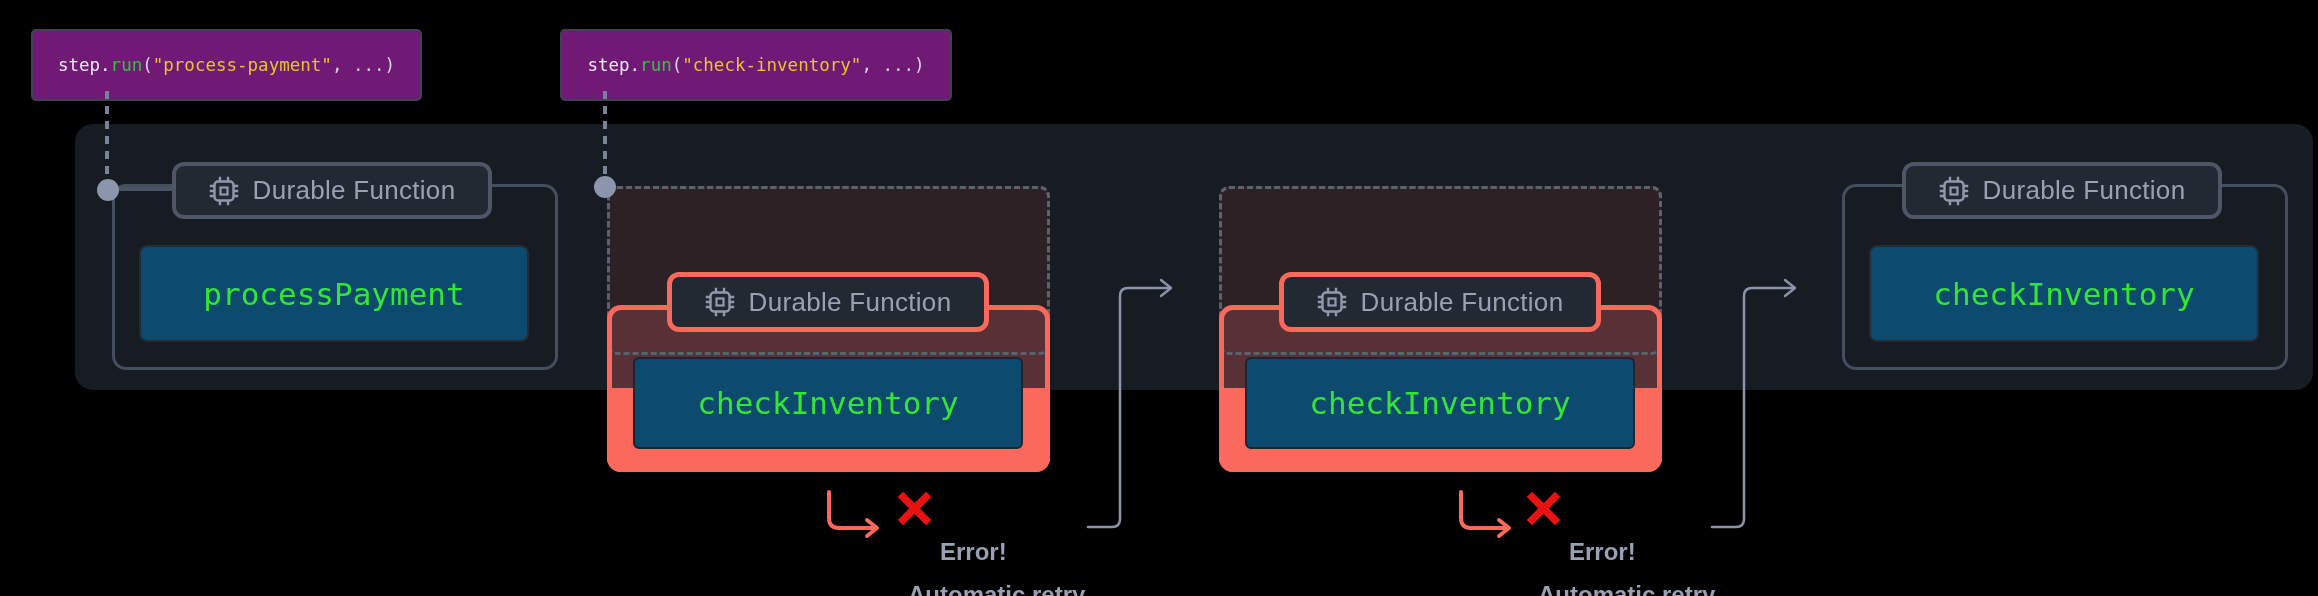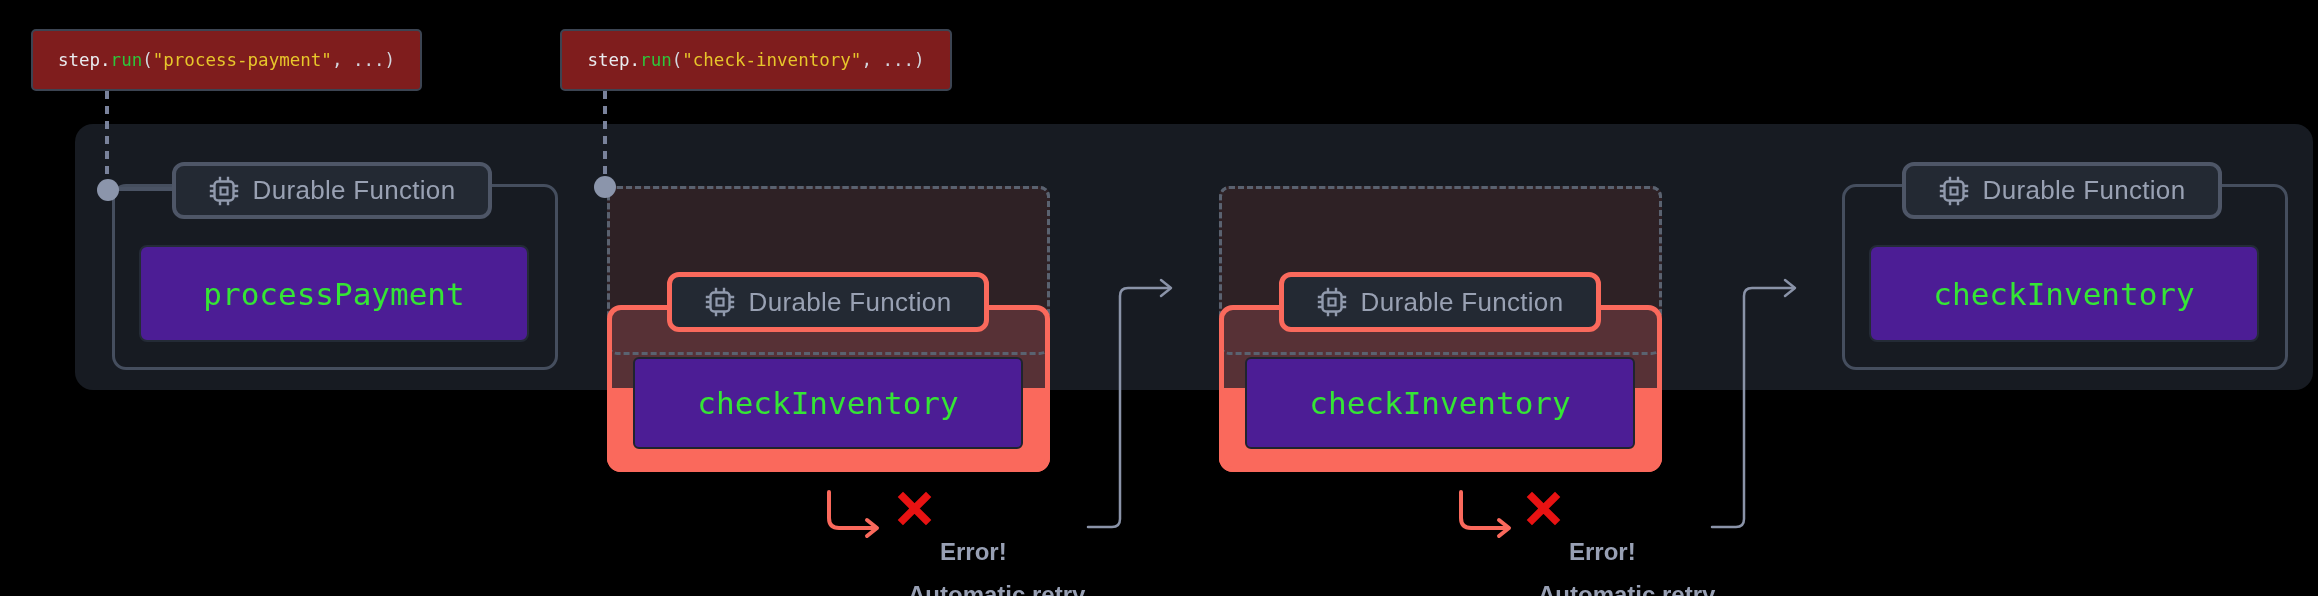--- a/index.html
+++ b/index.html
@@ -2,41 +2,41 @@
 <html><head>
 <meta charset="utf-8">
 <style>
   * { margin:0; padding:0; box-sizing:border-box; }
   body { background:#000; font-family:"Liberation Sans", sans-serif; }
   #stage { position:relative; width:2318px; height:596px; background:#000; overflow:hidden; }
 
   .container { position:absolute; left:75px; top:124px; width:2238px; height:266px;
                background:#171b22; border-radius:18px; }
 
-  .code-box { position:absolute; top:29px; height:62px; background:#7f1d1d;
+  .code-box { position:absolute; top:29px; height:72px; background:#701a75;
               border:2px solid #3c4452; border-radius:5px;
               display:flex; align-items:center; justify-content:center;
               font-family:"DejaVu Sans Mono", monospace; font-size:17.5px; white-space:pre; }
 
   .vdash { position:absolute; width:3.5px;
            background:repeating-linear-gradient(180deg, #79829b 0 8px, transparent 8px 15px); }
 
   .dot { position:absolute; width:22px; height:22px; border-radius:50%; background:#8b95ab; }
   .hline { position:absolute; height:3.5px; background:#4a5364; }
 
   .card { position:absolute; top:184px; width:446px; height:186px;
           border:3px solid #454e5e; border-radius:14px; }
 
   .badge { position:absolute; top:162px; height:57px; background:#232933;
            border:4px solid #4e5667; border-radius:12px;
            display:flex; align-items:center; justify-content:center; gap:14px;
            color:#99a1b3; font-size:26px; font-weight:500; letter-spacing:0.3px; }
   .badge.red { top:272px; height:60px; border:5px solid #fa695c; }
 
-  .fnbox { position:absolute; height:97px; background:#4c1d95; border:2px solid #242b36;
+  .fnbox { position:absolute; height:97px; background:#0c4a6e; border:2px solid #242b36;
            border-radius:8px; display:flex; align-items:center; justify-content:center;
            font-family:"DejaVu Sans Mono", monospace; font-size:31px; color:#35e535; }
   .fnbox.err { top:357px; height:92px; border-radius:6px; border-color:#1f242e; }
 
   .dash-fill { position:absolute; top:186px; width:443px; height:169px;
                background:#2e2125; border:3px dashed #5a6270; border-radius:10px; }
   .dash-border { position:absolute; top:186px; width:443px; height:169px;
                  border:3px dashed #5a6270; border-radius:10px; }
   .red-fill { position:absolute; top:305px; width:443px; height:167px; border-radius:14px;
               background:linear-gradient(180deg, #573136 0, #573136 83px, #fa695c 83px); }

